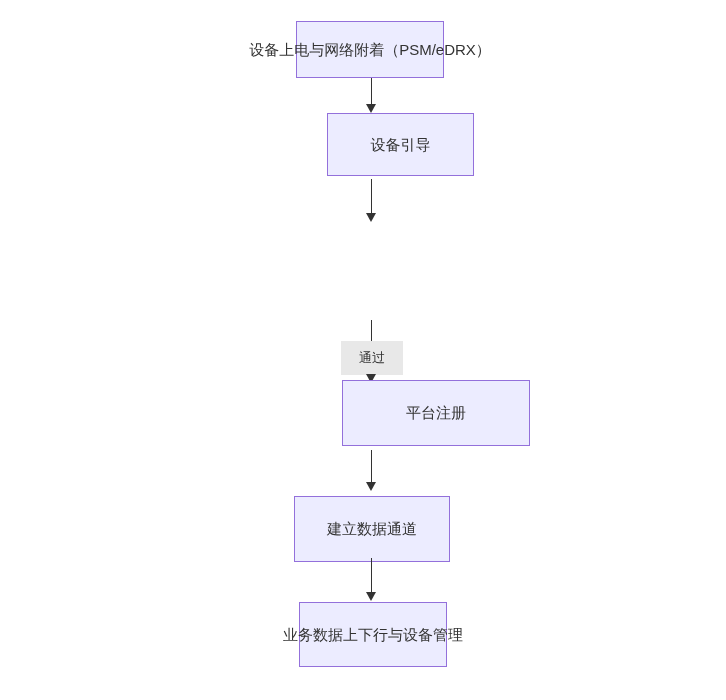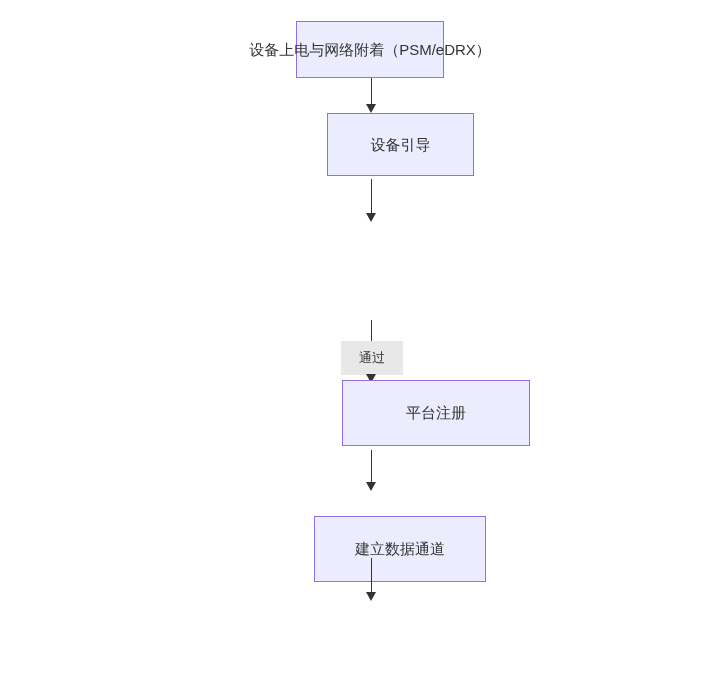--- a/index.html
+++ b/index.html
@@ -17,21 +17,21 @@
     border:1px solid var(--node-border,#9370DB);
     box-sizing:border-box;
     display:flex;justify-content:center;align-items:center;
     font-size:15px;line-height:24px;
     text-align:center;
   }
   .node .line{white-space:nowrap;}
   .n1{left:296px;top:21px;width:148px;height:57px;}
   .n2{left:299px;top:113px;width:147px;height:63px;margin-left:28px;}
   .n4{left:295px;top:380px;width:188px;height:66px;margin-left:47px;}
-  .n5{left:294px;top:516px;width:172px;height:66px;margin-left:20px;}
+  .n5{left:294px;top:496px;width:156px;height:66px;}
   .n6{left:299px;top:602px;width:148px;height:65px;}
 
   .diamond-wrap{position:absolute;left:322px;top:222px;width:100px;height:100px;}
   .diamond-shape{
     position:absolute;left:14px;top:14px;width:71px;height:71px;
     background:var(--node-fill,#ECECFF);
     border:1px solid var(--node-border,#9370DB);
     box-sizing:border-box;
     transform:rotate(45deg);
   }
@@ -102,14 +102,18 @@
   <div class="edge-line e4"></div>
   <div class="arrowhead a4"></div>
 
   <div class="node n5">
     <div class="line">建立数据通道</div>
   </div>
 
   <div class="edge-line e5"></div>
   <div class="arrowhead a5"></div>
 
+  <div class="node n6">
+    <div class="line">业务数据上下行</div>
+    <div class="line">与设备管理</div>
+  </div>
 
 </div>
 
 </body></html>

